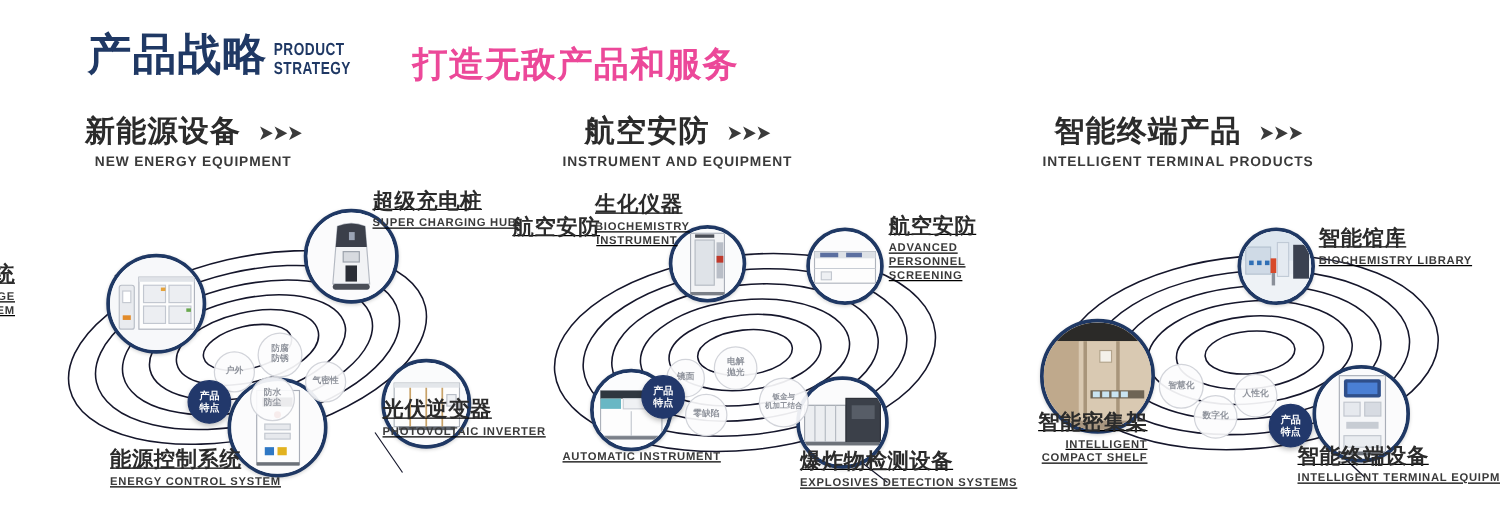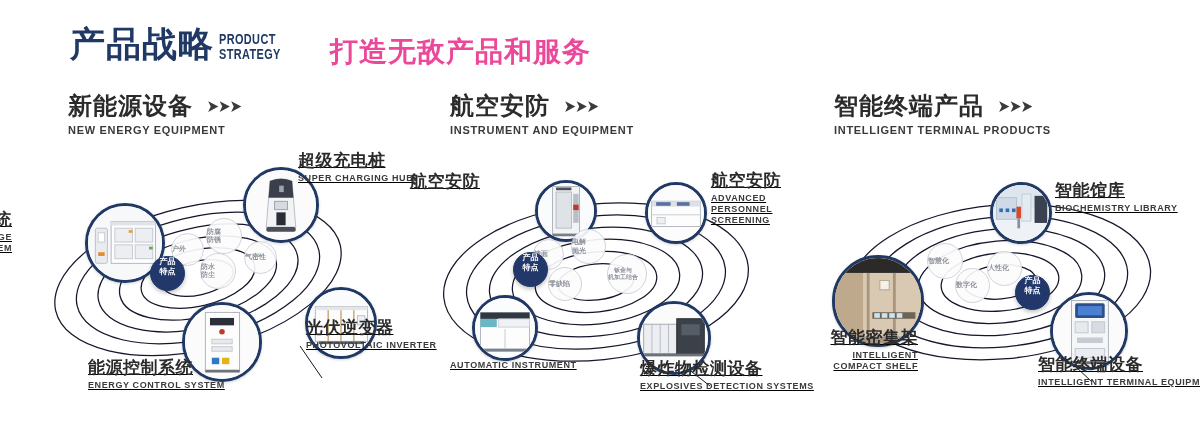--- a/index.html
+++ b/index.html
@@ -23,21 +23,21 @@
     line-height:15px;letter-spacing:0.5px;
     transform:scaleX(.78);transform-origin:left top;
   }
   .hdr-sub{
     position:absolute;left:330px;top:38px;
     font-size:28px;font-weight:bold;color:#ec4899;
     letter-spacing:1px;line-height:1;
   }
 
   
-  .sec{position:absolute;top:94px;}
+  .sec{position:absolute;top:94px;text-align:center;}
   .sec-cn{
     font-size:24px;font-weight:bold;color:#2b2b2b;
     letter-spacing:1px;line-height:1;display:inline-block;vertical-align:middle;
   }
   .sec-arrows{
     display:inline-block;vertical-align:middle;margin-left:9px;
     font-size:15px;color:#3a3a3a;letter-spacing:-1px;font-weight:bold;
     transform:scaleY(1.15);
   }
   .sec-en{
@@ -56,22 +56,23 @@
     overflow:hidden;background:#f4f5f7;
     box-shadow:0 1px 3px rgba(0,0,0,.18);
   }
   .node .ph{position:absolute;left:0;top:0;right:0;bottom:0;}
 
   
   .feat{
     position:absolute;border-radius:50%;
     border:1px solid #d2d4da;background:rgba(252,252,253,.92);
     color:#8f939c;font-size:7px;font-weight:bold;line-height:8.5px;
-    display:flex;align-items:center;text-align:center;
+    display:flex;align-items:center;justify-content:center;text-align:center;
     box-sizing:border-box;
+    margin-top:48px;
   }
   .feat.core{
     background:#22386b;border:1px solid #22386b;color:#ffffff;
     font-size:8px;line-height:9.5px;
     box-shadow:0 2px 4px rgba(0,0,0,.25);
   }
 
   
   .lbl{position:absolute;white-space:nowrap;text-decoration:underline;}
   .lbl .cn{
@@ -324,20 +325,24 @@
     </div>
     <div class="feat core" style="left:113px;top:102px;width:35px;height:35px;flex-direction:column">
       <span>产品</span>
       <span>特点</span>
     </div>
 
     <div class="lbl" style="left:10px;top:22px">
       <div class="cn">航空安防</div>
     </div>
 
+    <div class="lbl" style="left:76px;top:4px;width:66px;white-space:normal;text-align:right">
+      <div class="cn" style="white-space:nowrap">生化仪器</div>
+      <div class="en" style="white-space:normal">BIOCHEMISTRY INSTRUMENT</div>
+    </div>
 
     <div class="lbl" style="left:311px;top:21px;width:92px;white-space:normal">
       <div class="cn" style="white-space:nowrap">航空安防</div>
       <div class="en" style="white-space:normal">ADVANCED PERSONNEL SCREENING</div>
     </div>
 
     <div class="lbl" style="left:50px;top:208px">
       <div class="en">AUTOMATIC INSTRUMENT</div>
     </div>
 

